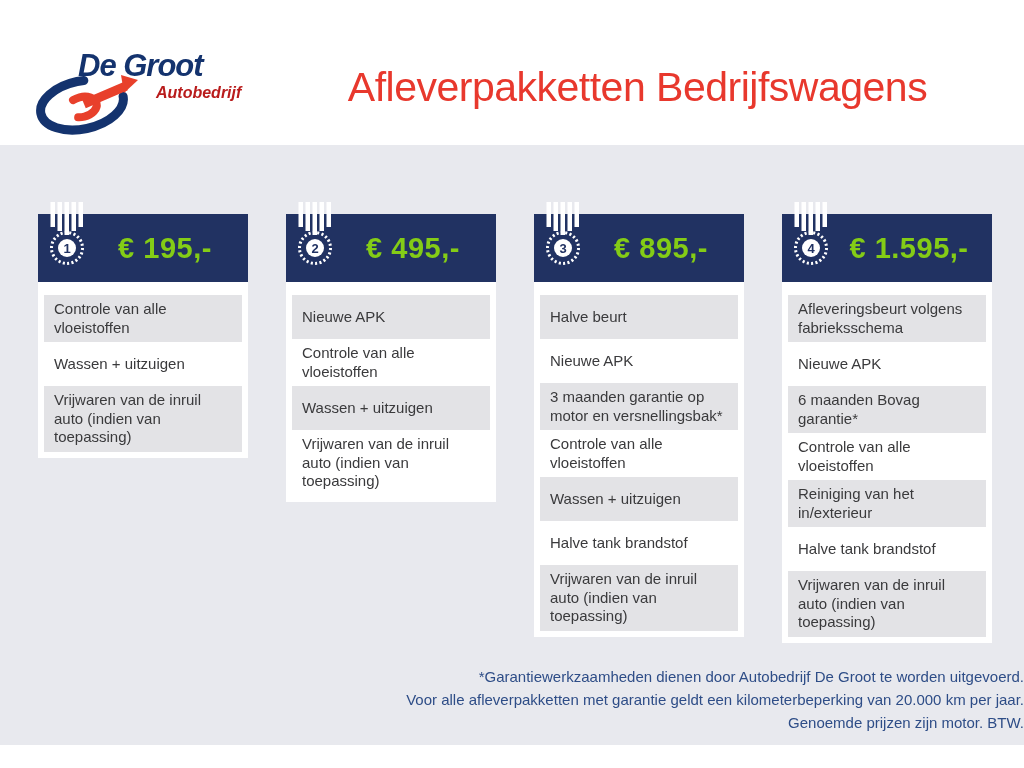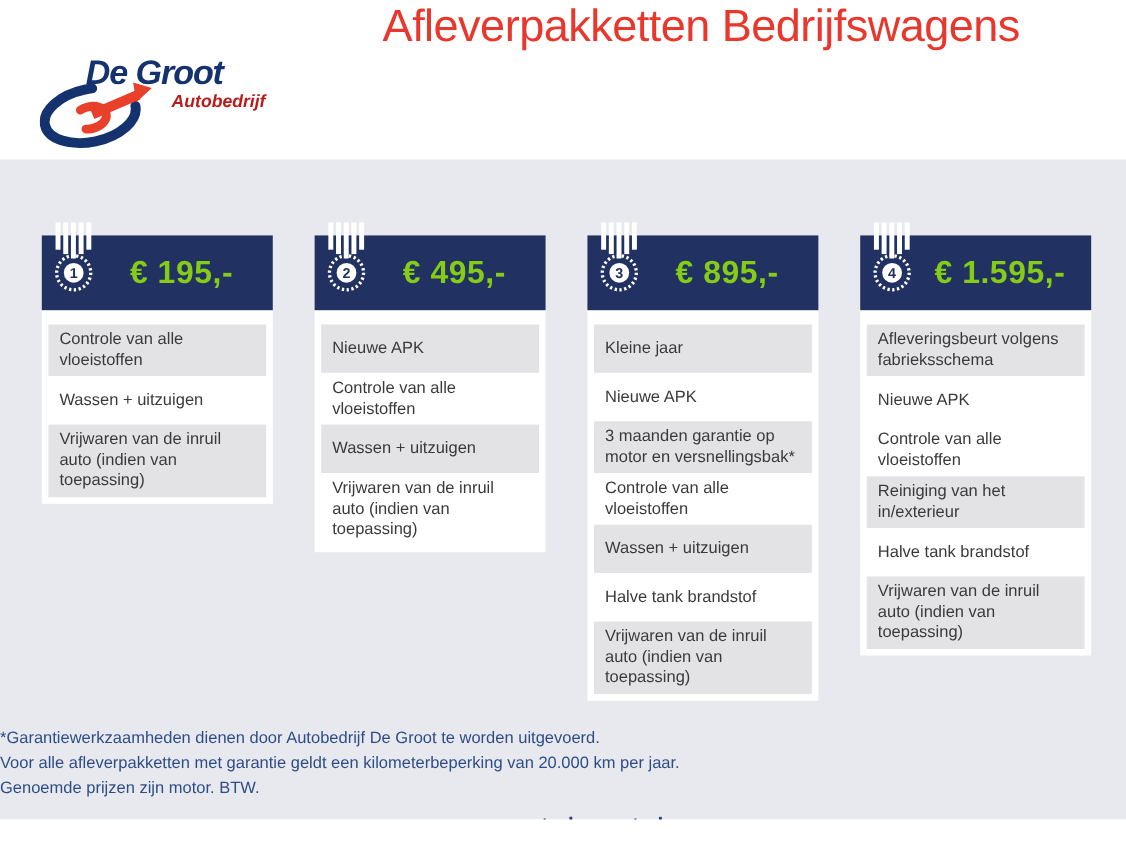--- a/index.html
+++ b/index.html
@@ -7,38 +7,38 @@
   .page{position:relative;width:1024px;height:768px;background:#ffffff;overflow:hidden;}
 
   
   .top-bar{position:relative;height:145px;background:#ffffff;display:flex;align-items:flex-start;}
   .logo{position:relative;width:215px;height:95px;margin:44px 0 0 36px;flex:0 0 auto;}
   .logo-name{position:absolute;left:42px;top:4px;font-size:31px;font-weight:bold;font-style:italic;
              color:#14336e;letter-spacing:-1px;white-space:nowrap;}
   .logo-sub{position:absolute;left:120px;top:40px;font-size:16px;font-weight:bold;font-style:italic;
             color:#b91c1c;white-space:nowrap;}
   .logo-swirl{position:absolute;left:0;top:27px;}
-  .page-title{flex:1;text-align:center;font-size:41px;letter-spacing:-0.5px;
+  .page-title{flex:1;text-align:center;margin-top:64px;font-size:41px;letter-spacing:-0.5px;
               color:#e8382d;white-space:nowrap;}
 
   
   .main{position:absolute;top:145px;left:0;right:0;bottom:23px;background:#e8e9ee;}
   .cards{display:flex;gap:38px;padding:69px 32px 0 38px;align-items:flex-start;}
   .card{flex:0 0 210px;width:210px;background:#ffffff;padding-bottom:6px;}
   .card-header{position:relative;height:68px;background:#213262;display:flex;align-items:center;}
   .medal{position:absolute;left:9px;top:-12px;}
   .price{flex:1;padding-left:44px;text-align:center;color:#84cc16;font-size:29px;font-weight:bold;
          letter-spacing:0.5px;white-space:nowrap;}
   .card-body{padding:13px 6px 0 6px;border-radius:20px;}
   .pkg-item{box-sizing:border-box;min-height:44px;display:flex;align-items:center;
             padding:5px 10px;font-size:15px;line-height:18.5px;color:#3a3a3c;background:#ffffff;}
   .pkg-item.alt{background:#e3e3e6;}
 
   
-  .notes{margin-top:22px;text-align:left;font-size:15px;line-height:23px;color:#2e4d87;}
+  .notes{margin-top:22px;text-align:right;font-size:15px;line-height:23px;color:#2e4d87;}
   .website{margin-top:12px;text-align:center;font-size:19px;font-weight:bold;color:#273f70;
            text-decoration:none;display:block;}
   .bottom-strip{position:absolute;left:0;right:0;bottom:0;height:23px;background:#ffffff;}
 </style>
 </head>
 <body>
 
 <div class="page">
 
   <div class="top-bar">
@@ -123,21 +123,21 @@
         </g>
 
         <circle cx="20" cy="46" r="15.5" fill="none" stroke="#ffffff" stroke-width="3" stroke-dasharray="2.1 2.3"></circle>
 
         <circle cx="20" cy="46" r="9" fill="#ffffff"></circle>
         <text class="medal-num" x="20" y="51" text-anchor="middle" font-size="13" font-weight="bold" font-family="Liberation Sans, DejaVu Sans, sans-serif" fill="#213262">3</text>
       </svg>
       <div class="price">€ 895,-</div>
     </div>
     <div class="card-body">
-            <div class="pkg-item alt">Kleine jaar</div>
+            <div class="pkg-item alt">Halve beurt</div>
             <div class="pkg-item">Nieuwe APK</div>
             <div class="pkg-item alt">3 maanden garantie op motor en versnellingsbak*</div>
             <div class="pkg-item">Controle van alle vloeistoffen</div>
             <div class="pkg-item alt">Wassen + uitzuigen</div>
             <div class="pkg-item">Halve tank brandstof</div>
             <div class="pkg-item alt">Vrijwaren van de inruil auto (indien van toepassing)</div>
           </div>
   </div>
 
   <div class="card">
@@ -155,20 +155,21 @@
         <circle cx="20" cy="46" r="15.5" fill="none" stroke="#ffffff" stroke-width="3" stroke-dasharray="2.1 2.3"></circle>
 
         <circle cx="20" cy="46" r="9" fill="#ffffff"></circle>
         <text class="medal-num" x="20" y="51" text-anchor="middle" font-size="13" font-weight="bold" font-family="Liberation Sans, DejaVu Sans, sans-serif" fill="#213262">4</text>
       </svg>
       <div class="price">€ 1.595,-</div>
     </div>
     <div class="card-body">
             <div class="pkg-item alt">Afleveringsbeurt volgens fabrieksschema</div>
             <div class="pkg-item">Nieuwe APK</div>
+            <div class="pkg-item alt">6 maanden Bovag garantie*</div>
             <div class="pkg-item">Controle van alle vloeistoffen</div>
             <div class="pkg-item alt">Reiniging van het in/exterieur</div>
             <div class="pkg-item">Halve tank brandstof</div>
             <div class="pkg-item alt">Vrijwaren van de inruil auto (indien van toepassing)</div>
           </div>
   </div>
 </div>
 
     <div class="notes">
       <div>*Garantiewerkzaamheden dienen door Autobedrijf De Groot te worden uitgevoerd.</div>

